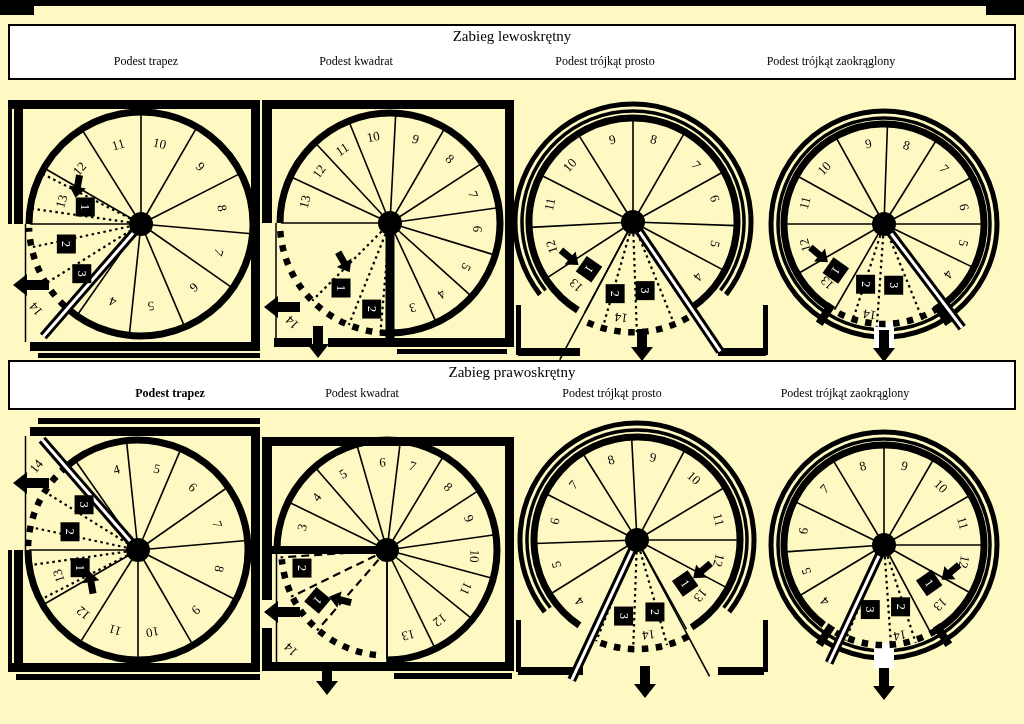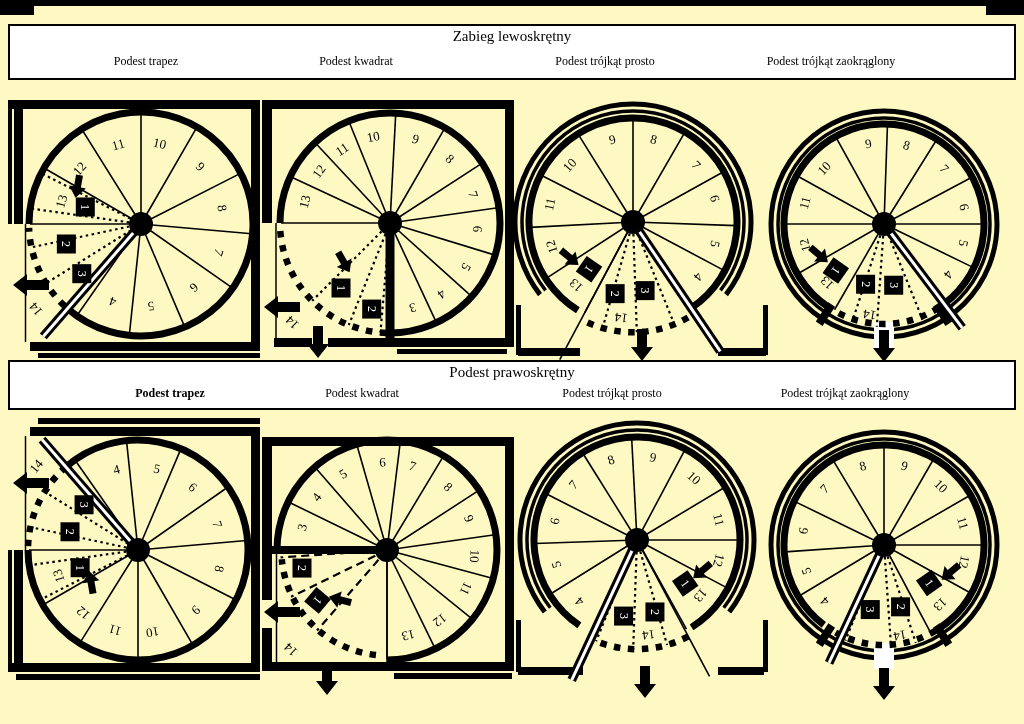--- a/index.html
+++ b/index.html
@@ -25,21 +25,21 @@
     <div class="hdr-title">Zabieg lewoskrętny</div>
     <div class="cols">
         <span class="col-label" style="left: 136px; top: 28px;">Podest trapez</span>
         <span class="col-label" style="left: 346px; top: 28px;">Podest kwadrat</span>
         <span class="col-label" style="left: 595px; top: 28px;">Podest trójkąt prosto</span>
         <span class="col-label" style="left: 821px; top: 28px;">Podest trójkąt zaokrąglony</span>
       </div>
   </section>
 
   <section class="hdr" id="hdr1" style="top: 360px; height: 46px;">
-    <div class="hdr-title">Podest prawoskrętny</div>
+    <div class="hdr-title">Zabieg prawoskrętny</div>
     <div class="cols">
         <span class="col-label bold" style="left: 160px; top: 24px;">Podest trapez</span>
         <span class="col-label" style="left: 352px; top: 24px;">Podest kwadrat</span>
         <span class="col-label" style="left: 602px; top: 24px;">Podest trójkąt prosto</span>
         <span class="col-label" style="left: 835px; top: 24px;">Podest trójkąt zaokrąglony</span>
       </div>
   </section>
 
   <div id="diagrams">
       <svg class="diag" viewBox="0 0 254 263" style="left: 8px; top: 95px; width: 254px; height: 263px;">

